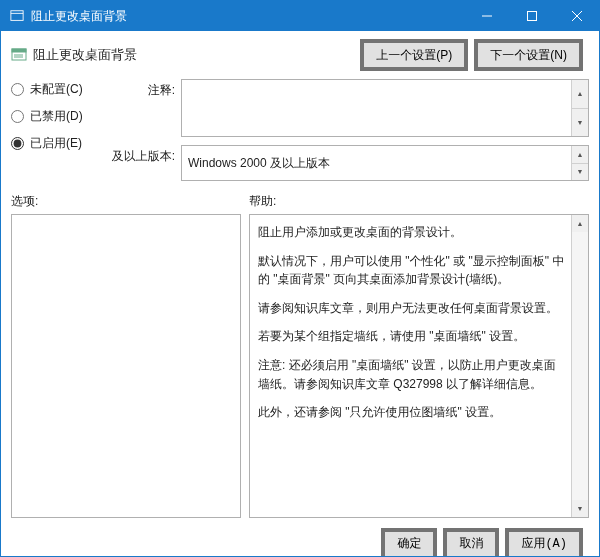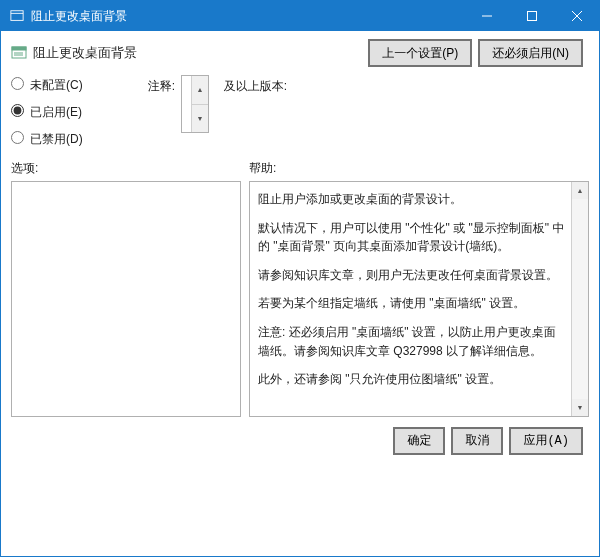--- a/index.html
+++ b/index.html
@@ -45,39 +45,39 @@
     align-items: center;
     margin-bottom: 8px;
   }
   .hdr .policy-icon {
     width: 16px; height: 16px;
     margin-right: 6px;
   }
   .hdr .policy-title { flex: 1; font-size: 13px; }
   .navbtns { display: flex; gap: 6px; margin-right: 6px;}
   .btn {
-    border: 2px solid #737373;
+    border: 4px solid #737373;
     background: #e1e1e1;
     padding: 4px 12px;
     font-size: 12px;
     font-family: inherit;
     cursor: pointer;
     line-height: 16px;
   }
 
   
   .upper {
     display: grid;
     grid-template-columns: 88px 1fr;
     column-gap: 6px;
     row-gap: 8px;
     align-items: start;
   }
   .radios { display: flex; flex-direction: column; gap: 10px; padding-top: 2px;}
-  .radio { display: flex; align-items: flex-start; gap: 4px; cursor: pointer;}
+  .radio { display: flex; align-items: center; gap: 4px; cursor: pointer;}
   .radio input { margin: 0 2px 0 0; accent-color: #333; }
   .tbox {
     border: 1px solid #b0b0b0;
     background: #fff;
     font-size: 12px;
     position: relative;
   }
   .tbox.comment { height: 58px; }
   .tbox.platform { height: 36px; padding: 4px 20px 4px 6px; display:flex; align-items:center;}
   .tbox .spin {
@@ -98,21 +98,21 @@
   .help-label { }
 
   .lower {
     display: flex;
     gap: 8px;
     margin-top: 4px;
   }
   .options-box, .help-box {
     border: 1px solid #b0b0b0;
     background: #fff;
-    height: 236px;
+    height: 304px;
     overflow: hidden;
     font-size: 12px;
   }
   .options-box { width: 230px; }
   .help-box { flex: 1; position: relative; }
   .help-box .content {
     padding: 8px 22px 8px 8px;
     line-height: 1.55;
     height: 100%;
     overflow-y: auto;
@@ -132,21 +132,21 @@
 
   .footer {
     margin-top: 10px;
     display: flex;
     justify-content: flex-end;
     gap: 6px;
     padding-right: 6px;
     font-family: Liberation Mono, monospace;
   }
 
-  .group-right { display:flex; flex-direction:row; gap:8px;}
+  .group-right { display:flex; flex-direction:column; gap:8px;}
   .field-row { display:flex; align-items:flex-start; gap:6px;}
   .field-row .flabel { width: 70px; text-align:right; padding-top:3px;}
   .field-row .fcontent { flex:1; }
 </style>
 </head>
 <body>
 
 <div class="titlebar">
   <span class="icon">
     <svg viewBox="0 0 16 16" width="14" height="14">
@@ -180,52 +180,59 @@
       <svg viewBox="0 0 16 16" width="16" height="16">
           <rect x="1" y="2" width="14" height="11" fill="#fff" stroke="#6a8"></rect>
           <rect x="1" y="2" width="14" height="3" fill="#6a8" stroke="#6a8"></rect>
           <line x1="3" y1="8" x2="12" y2="8" stroke="#6a8"></line>
           <line x1="3" y1="10" x2="12" y2="10" stroke="#6a8"></line>
         </svg>
     </span>
     <span class="policy-title">阻止更改桌面背景</span>
     <div class="navbtns">
       <button class="btn">上一个设置(P)</button>
-      <button class="btn">还必须启用(N)</button>
+      <button class="btn">下一个设置(N)</button>
     </div>
   </div>
 
   <div class="upper">
     <div class="radios">
       <label class="radio">
         <input type="radio" name="state" style="">
         <span>未配置(C)</span>
       </label>
       <label class="radio">
+        <input type="radio" name="state" style="">
+        <span>已禁用(D)</span>
+      </label>
+      <label class="radio">
         <input type="radio" name="state" checked="" style="">
         <span>已启用(E)</span>
-      </label>
-      <label class="radio">
-        <input type="radio" name="state" style="">
-        <span>已禁用(D)</span>
       </label>
     </div>
     <div class="group-right">
       <div class="field-row">
         <div class="flabel">注释:</div>
         <div class="fcontent tbox comment">
           <span style="padding:4px 20px 4px 6px; display:block;"></span>
           <div class="spin">
             <div>▲</div>
             <div>▼</div>
           </div>
         </div>
       </div>
       <div class="field-row">
         <div class="flabel">及以上版本:</div>
+        <div class="fcontent tbox platform">
+          <span>Windows 2000 及以上版本</span>
+          <div class="spin">
+            <div>▲</div>
+            <div>▼</div>
+          </div>
+        </div>
       </div>
     </div>
   </div>
 
   <div class="row-labels">
     <div class="options-label">选项:</div>
     <div class="help-label">帮助:</div>
   </div>
 
   <div class="lower">

